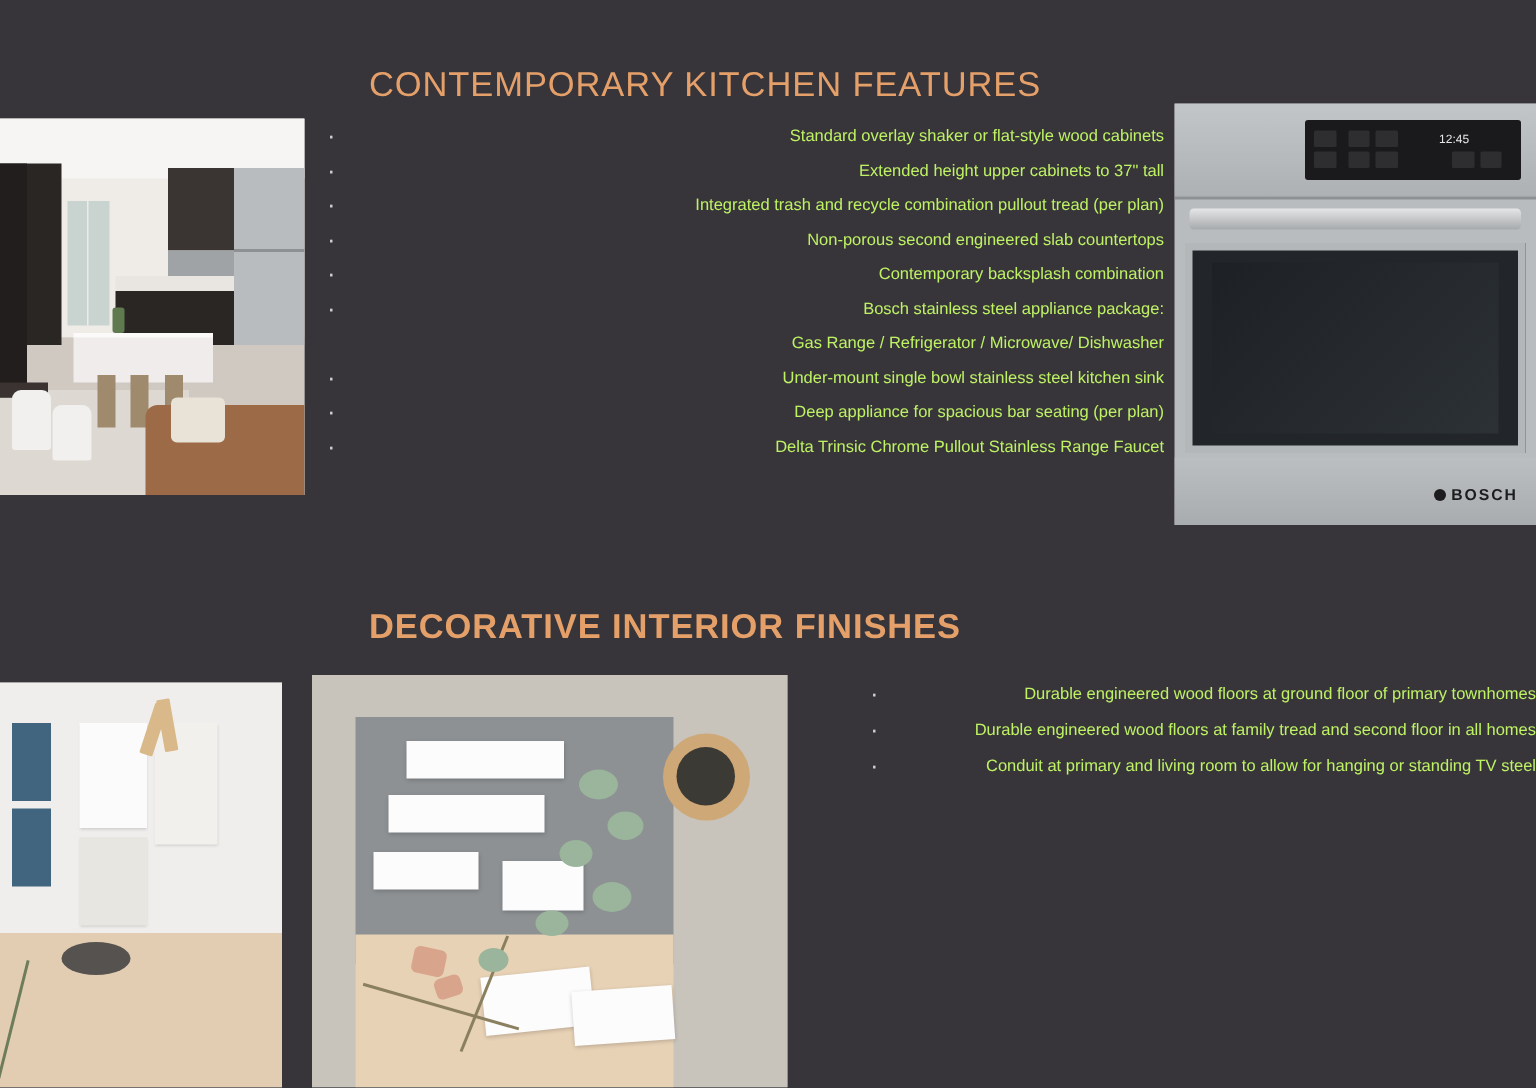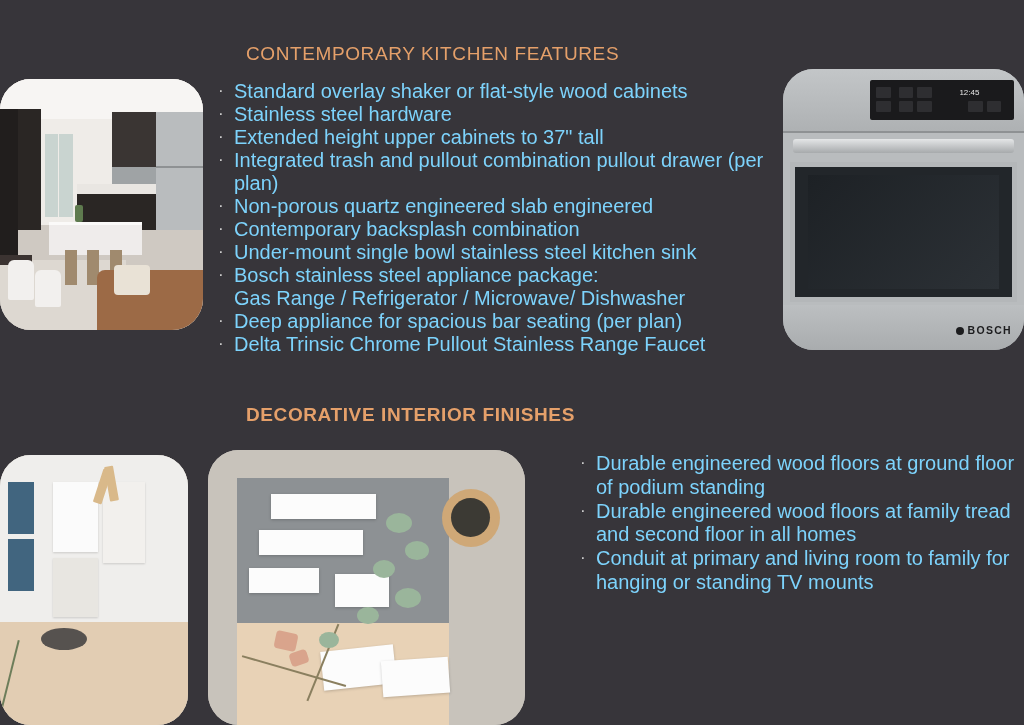--- a/index.html
+++ b/index.html
@@ -14,62 +14,62 @@
     position: relative;
     width: 1024px;
     height: 725px;
     background: #37353a;
   }
 
   
   .section-title {
     position: absolute;
     color: #e5a06a;
-    font-size: 19px;
+    font-size: 23px;
     letter-spacing: 0.6px;
     font-weight: 400;
     white-space: nowrap;
   }
   #title-kitchen { left: 246px; top: 43px; }
   #title-finishes { left: 246px; top: 404px; font-weight: bold; }
 
   
   .bullet-list {
     position: absolute;
     list-style: none;
     margin: 0;
     padding: 0;
   }
   .bullet-item {
     position: relative;
-    color: #7dd3fc;
-    font-size: 20px;
+    color: #bef264;
+    font-size: 11px;
     line-height: 23px;
     padding-left: 18px;
     white-space: pre-line;
+    text-align: right;
   }
   .bullet-item::before {
     content: "\00B7";
     position: absolute;
     left: 2px;
     top: -1px;
     color: #cfcfcf;
     font-size: 17px;
     line-height: 23px;
   }
   #kitchen-list { left: 216px; top: 80px; width: 560px; }
   #kitchen-list .bullet-item { line-height: 23px; }
   #finishes-list { left: 578px; top: 452px; width: 446px; }
   #finishes-list .bullet-item { line-height: 23.5px; margin-bottom: 0.5px; }
 
   
   .photo {
     position: absolute;
     overflow: hidden;
-    border-radius: 31px;
   }
   #photo-kitchen {
     left: 0px; top: 79px;
     width: 203px; height: 251px;
     background: #d8d4cf;
   }
   .kit-wall { position:absolute; left:0; top:0; width:100%; height:58%; background:#efece8; }
   .kit-ceiling { position:absolute; left:0; top:0; width:100%; height:16%; background:#f7f5f3; }
   .kit-cab-left { position:absolute; left:0; top:12%; width:20%; height:48%; background:#2a2624; }
   .kit-cab-left2 { position:absolute; left:0; top:12%; width:9%; height:62%; background:#211e1d; }
@@ -142,28 +142,27 @@
 </style>
 </head>
 <body>
 
 <div class="page">
 
   <div class="section-title" id="title-kitchen">CONTEMPORARY KITCHEN FEATURES</div>
 
   <ul class="bullet-list" id="kitchen-list">
     <li class="bullet-item">Standard overlay shaker or flat-style wood cabinets</li>
-    <li class="bullet-item">Stainless steel hardware</li>
     <li class="bullet-item">Extended height upper cabinets to 37" tall</li>
-    <li class="bullet-item">Integrated trash and pullout combination pullout drawer (per plan)</li>
-    <li class="bullet-item">Non-porous quartz engineered slab engineered</li>
+    <li class="bullet-item">Integrated trash and recycle combination pullout tread (per plan)</li>
+    <li class="bullet-item">Non-porous second engineered slab countertops</li>
     <li class="bullet-item">Contemporary backsplash combination</li>
-    <li class="bullet-item">Under-mount single bowl stainless steel kitchen sink</li>
     <li class="bullet-item">Bosch stainless steel appliance package:
 Gas Range / Refrigerator / Microwave/ Dishwasher</li>
+    <li class="bullet-item">Under-mount single bowl stainless steel kitchen sink</li>
     <li class="bullet-item">Deep appliance for spacious bar seating (per plan)</li>
     <li class="bullet-item">Delta Trinsic Chrome Pullout Stainless Range Faucet</li>
   </ul>
 
   <div class="photo" id="photo-kitchen">
     <div class="kit-wall"></div>
     <div class="kit-ceiling"></div>
     <div class="kit-floor"></div>
     <div class="kit-rug"></div>
     <div class="kit-cab-left"></div>
@@ -206,23 +205,23 @@
     <div class="ov-door">
         <div class="ov-glass"></div>
       </div>
     <div class="ov-bottom"></div>
     <div class="ov-brand"><span class="dot"></span><span>BOSCH</span></div>
   </div>
 
   <div class="section-title" id="title-finishes">DECORATIVE INTERIOR FINISHES</div>
 
   <ul class="bullet-list" id="finishes-list">
-    <li class="bullet-item">Durable engineered wood floors at ground floor of podium standing</li>
+    <li class="bullet-item">Durable engineered wood floors at ground floor of primary townhomes</li>
     <li class="bullet-item">Durable engineered wood floors at family tread and second floor in all homes</li>
-    <li class="bullet-item">Conduit at primary and living room to family for hanging or standing TV mounts</li>
+    <li class="bullet-item">Conduit at primary and living room to allow for hanging or standing TV steel</li>
   </ul>
 
   <div class="photo" id="photo-finish1">
     <div class="f1-bg"></div>
     <div class="f1-board"></div>
     <div class="f1-wood"></div>
     <div class="f1-hex" style="left:4%;top:10%;"></div>
     <div class="f1-hex" style="left:4%;top:31%;"></div>
     <div class="f1-card" style="left:28%;top:10%;width:24%;height:26%;"></div>
     <div class="f1-card" style="left:28%;top:38%;width:24%;height:22%;background:#e8e6e1;"></div>

